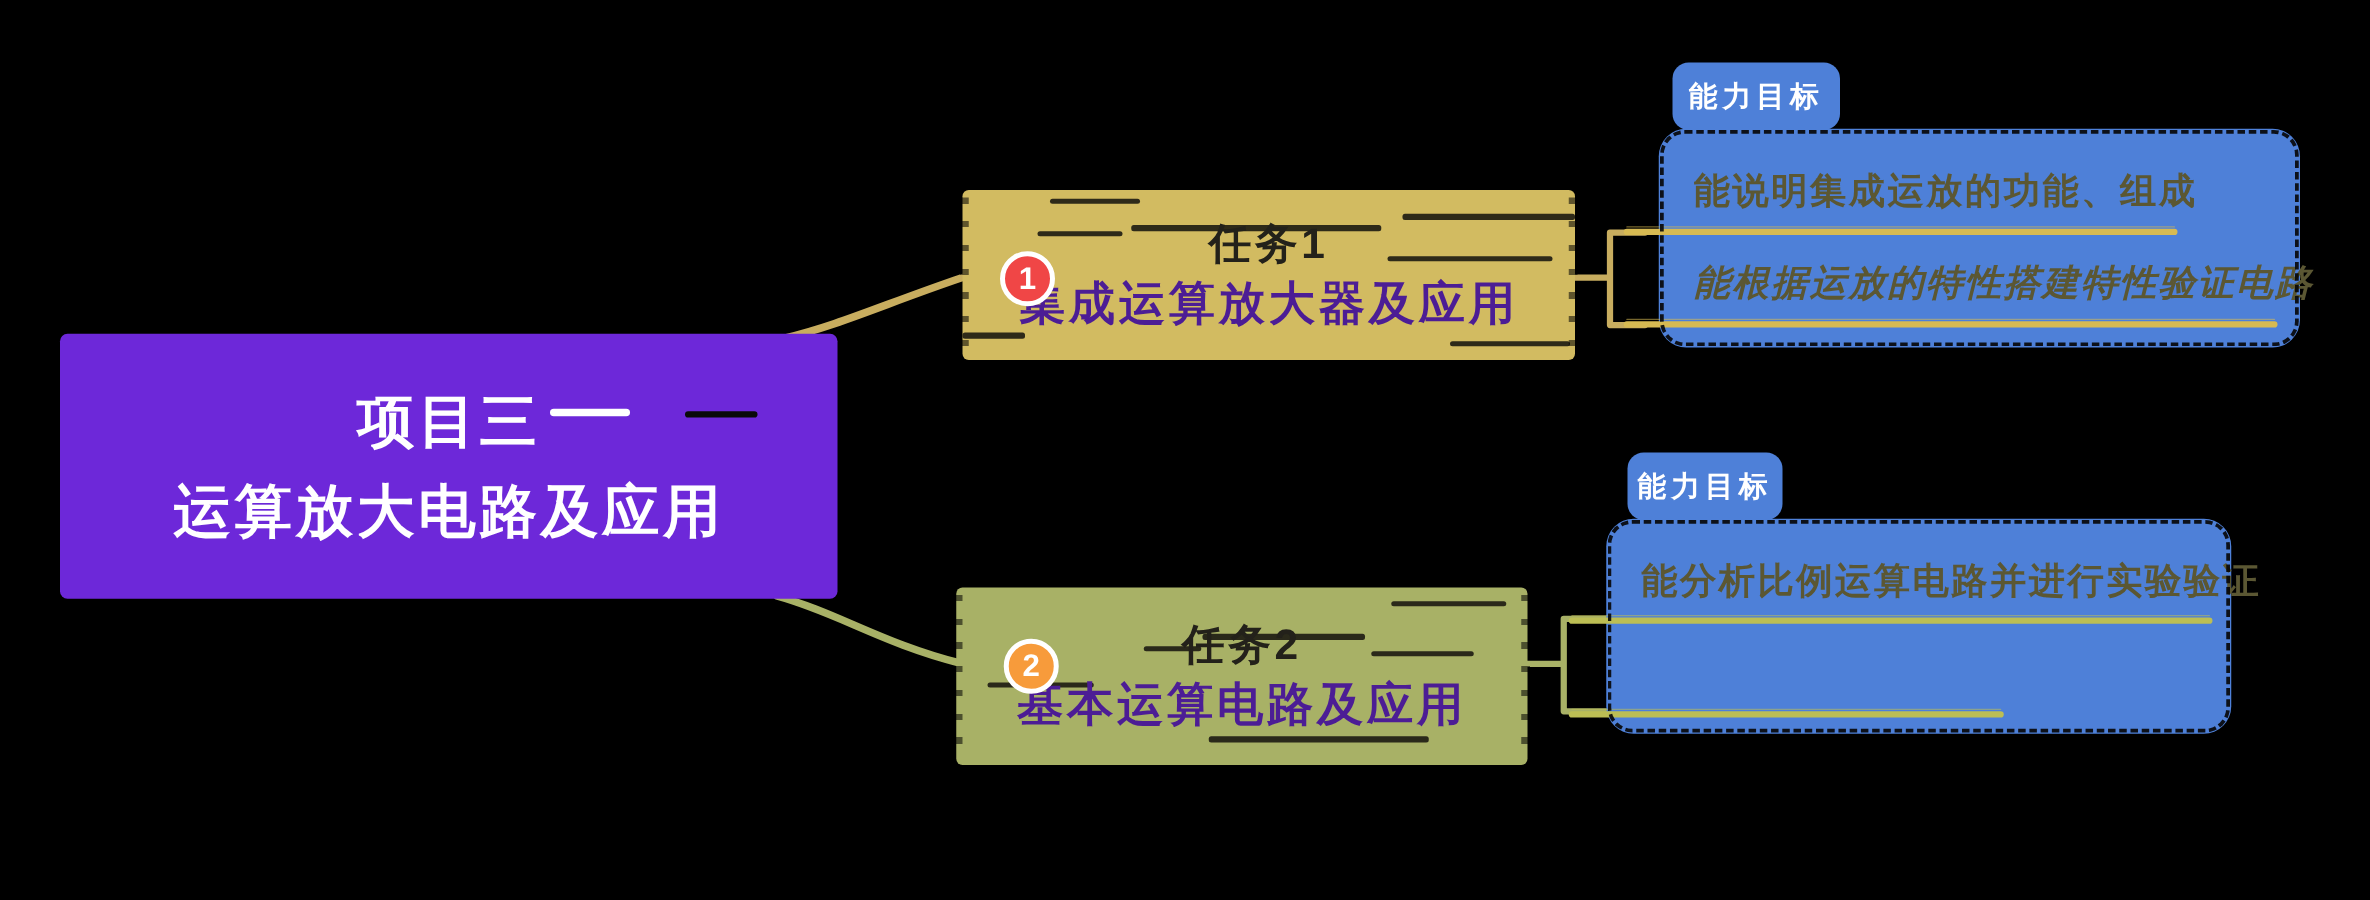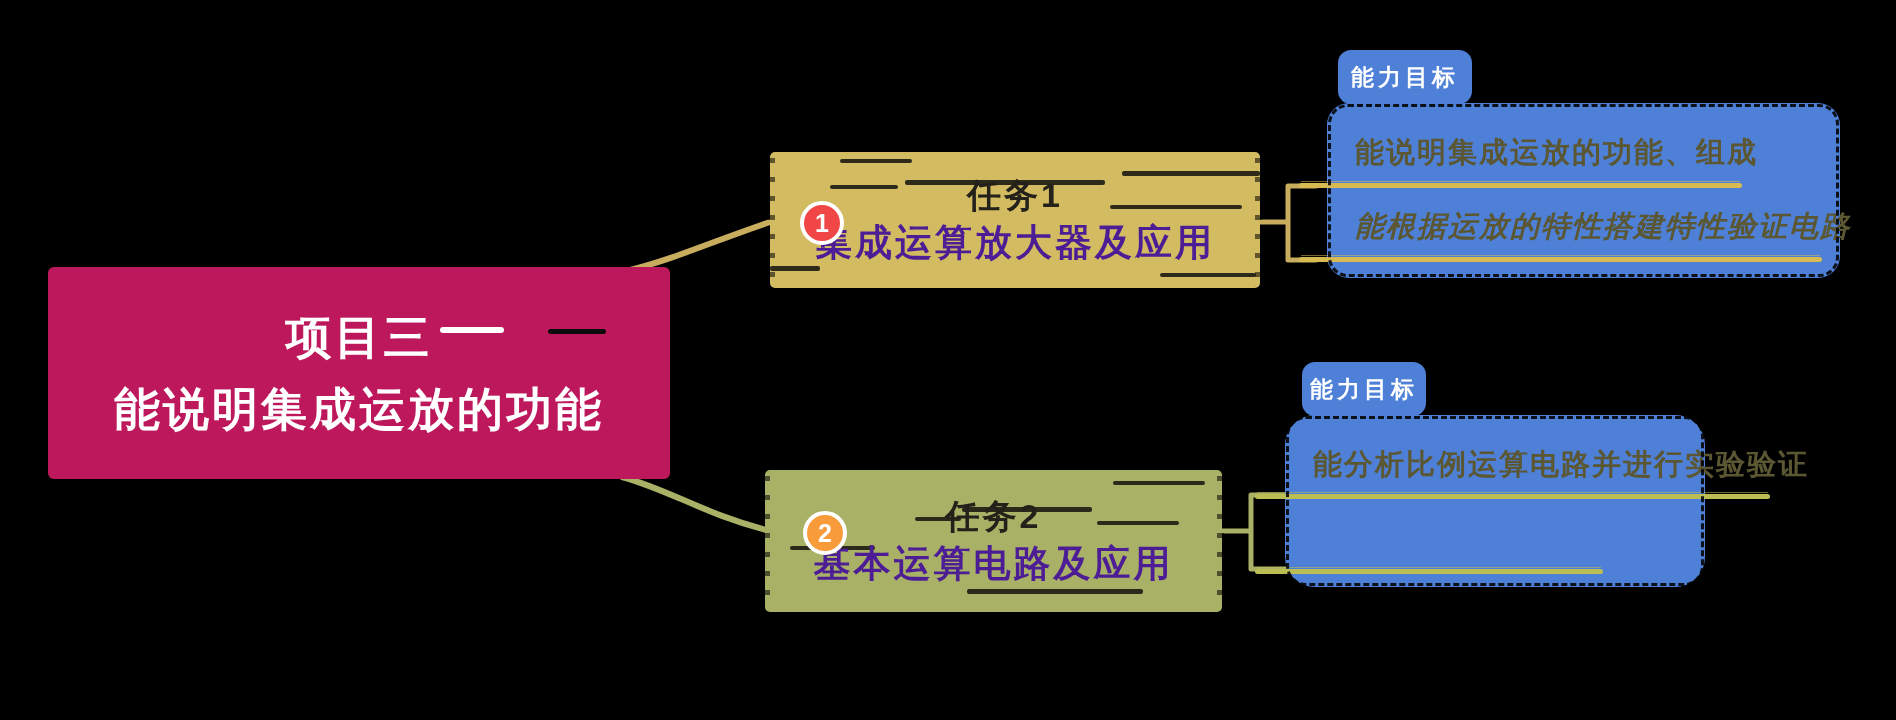--- a/index.html
+++ b/index.html
@@ -5,21 +5,21 @@
   html,body{margin:0;padding:0;background:#000;}
   .stage{
     position:relative;width:1896px;height:720px;background:#000;overflow:hidden;
     font-family:"Liberation Sans","DejaVu Sans",sans-serif;
   }
   .stage *{box-sizing:border-box;}
   svg.connectors{position:absolute;left:0;top:0;}
   .node{position:absolute;}
   
   .root-node{
-    left:48px;top:267px;width:622px;height:212px;background:#be185d;border-radius:6px;
+    left:48px;top:267px;width:622px;height:212px;background:#6d28d9;border-radius:6px;
     display:flex;flex-direction:column;align-items:center;justify-content:center;
   }
   .root-line{
     color:#fff;font-size:46px;font-weight:bold;letter-spacing:3px;line-height:72px;
     text-align:center;white-space:nowrap;
   }
   
   .task-node{border-radius:5px;}
   .task-node.t1{left:770px;top:152px;width:490px;height:136px;background:#D2BB61;}
   .task-node.t2{left:765px;top:470px;width:457px;height:142px;background:#A8B166;}
@@ -53,21 +53,21 @@
   
   .goal-tab{
     position:absolute;background:#4E80D8;border-radius:13px;z-index:3;
     display:flex;align-items:center;justify-content:center;
     color:#fff;font-size:23px;font-weight:bold;letter-spacing:4px;white-space:nowrap;
   }
   .goal-tab.g1{left:1338px;top:50px;width:134px;height:54px;}
   .goal-tab.g2{left:1302px;top:362px;width:124px;height:54px;}
   .goal-box{position:absolute;background:#4E80D8;border-radius:22px;z-index:2;}
   .goal-box.g1{left:1310px;top:103px;width:513px;height:175px;margin-left:17px;}
-  .goal-box.g2{left:1285px;top:415px;width:420px;height:172px;border-radius:30px;}
+  .goal-box.g2{left:1285px;top:415px;width:500px;height:172px;}
   .goal-box .dashed-edge{
     position:absolute;left:1px;top:1px;right:1px;bottom:1px;border:3px dashed #060606;
     border-radius:20px;pointer-events:none;opacity:.9;
   }
   .goal-text{
     position:absolute;left:28px;margin:0;color:#5B5733;font-size:29px;font-weight:800;
     letter-spacing:2px;white-space:nowrap;
   }
   .goal-text.r1{top:30px;}
   .goal-text.r2{top:104px;font-style:italic;}
@@ -86,21 +86,21 @@
 
   <svg class="connectors" width="1896" height="720" viewBox="0 0 1896 720">
     <path d="M 626 271 C 672 260, 708 243, 770 222" fill="none" stroke="#C8AD5F" stroke-width="6" stroke-linecap="round"></path>
     <path d="M 622 477 C 670 490, 706 515, 770 531" fill="none" stroke="#A8B166" stroke-width="6" stroke-linecap="round"></path>
     <path d="M 1258 222 H 1288 M 1288 186 V 260 M 1288 186 H 1316 M 1288 260 H 1316" fill="none" stroke="#C8AD5F" stroke-width="5" stroke-linecap="round"></path>
     <path d="M 1220 531 H 1251 M 1251 495 V 569 M 1251 495 H 1292 M 1251 569 H 1292" fill="none" stroke="#A8B166" stroke-width="5" stroke-linecap="round"></path>
   </svg>
 
   <div class="node root-node">
     <div class="root-line">项目三</div>
-    <div class="root-line">能说明集成运放的功能</div>
+    <div class="root-line">运算放大电路及应用</div>
     <div class="dash-white" style="left:392px;top:60px;width:64px;height:6px;"></div>
     <div class="dash-black" style="left:500px;top:62px;width:58px;height:5px;"></div>
   </div>
 
   <div class="node task-node t1">
     <div class="scribble" style="left:135px;top:28px;width:200px;height:5px;"></div>
     <div class="scribble" style="left:60px;top:33px;width:68px;height:4px;"></div>
     <div class="scribble" style="left:340px;top:53px;width:132px;height:4px;"></div>
     <div class="scribble" style="left:70px;top:7px;width:72px;height:4px;"></div>
     <div class="scribble" style="left:352px;top:19px;width:138px;height:5px;"></div>

